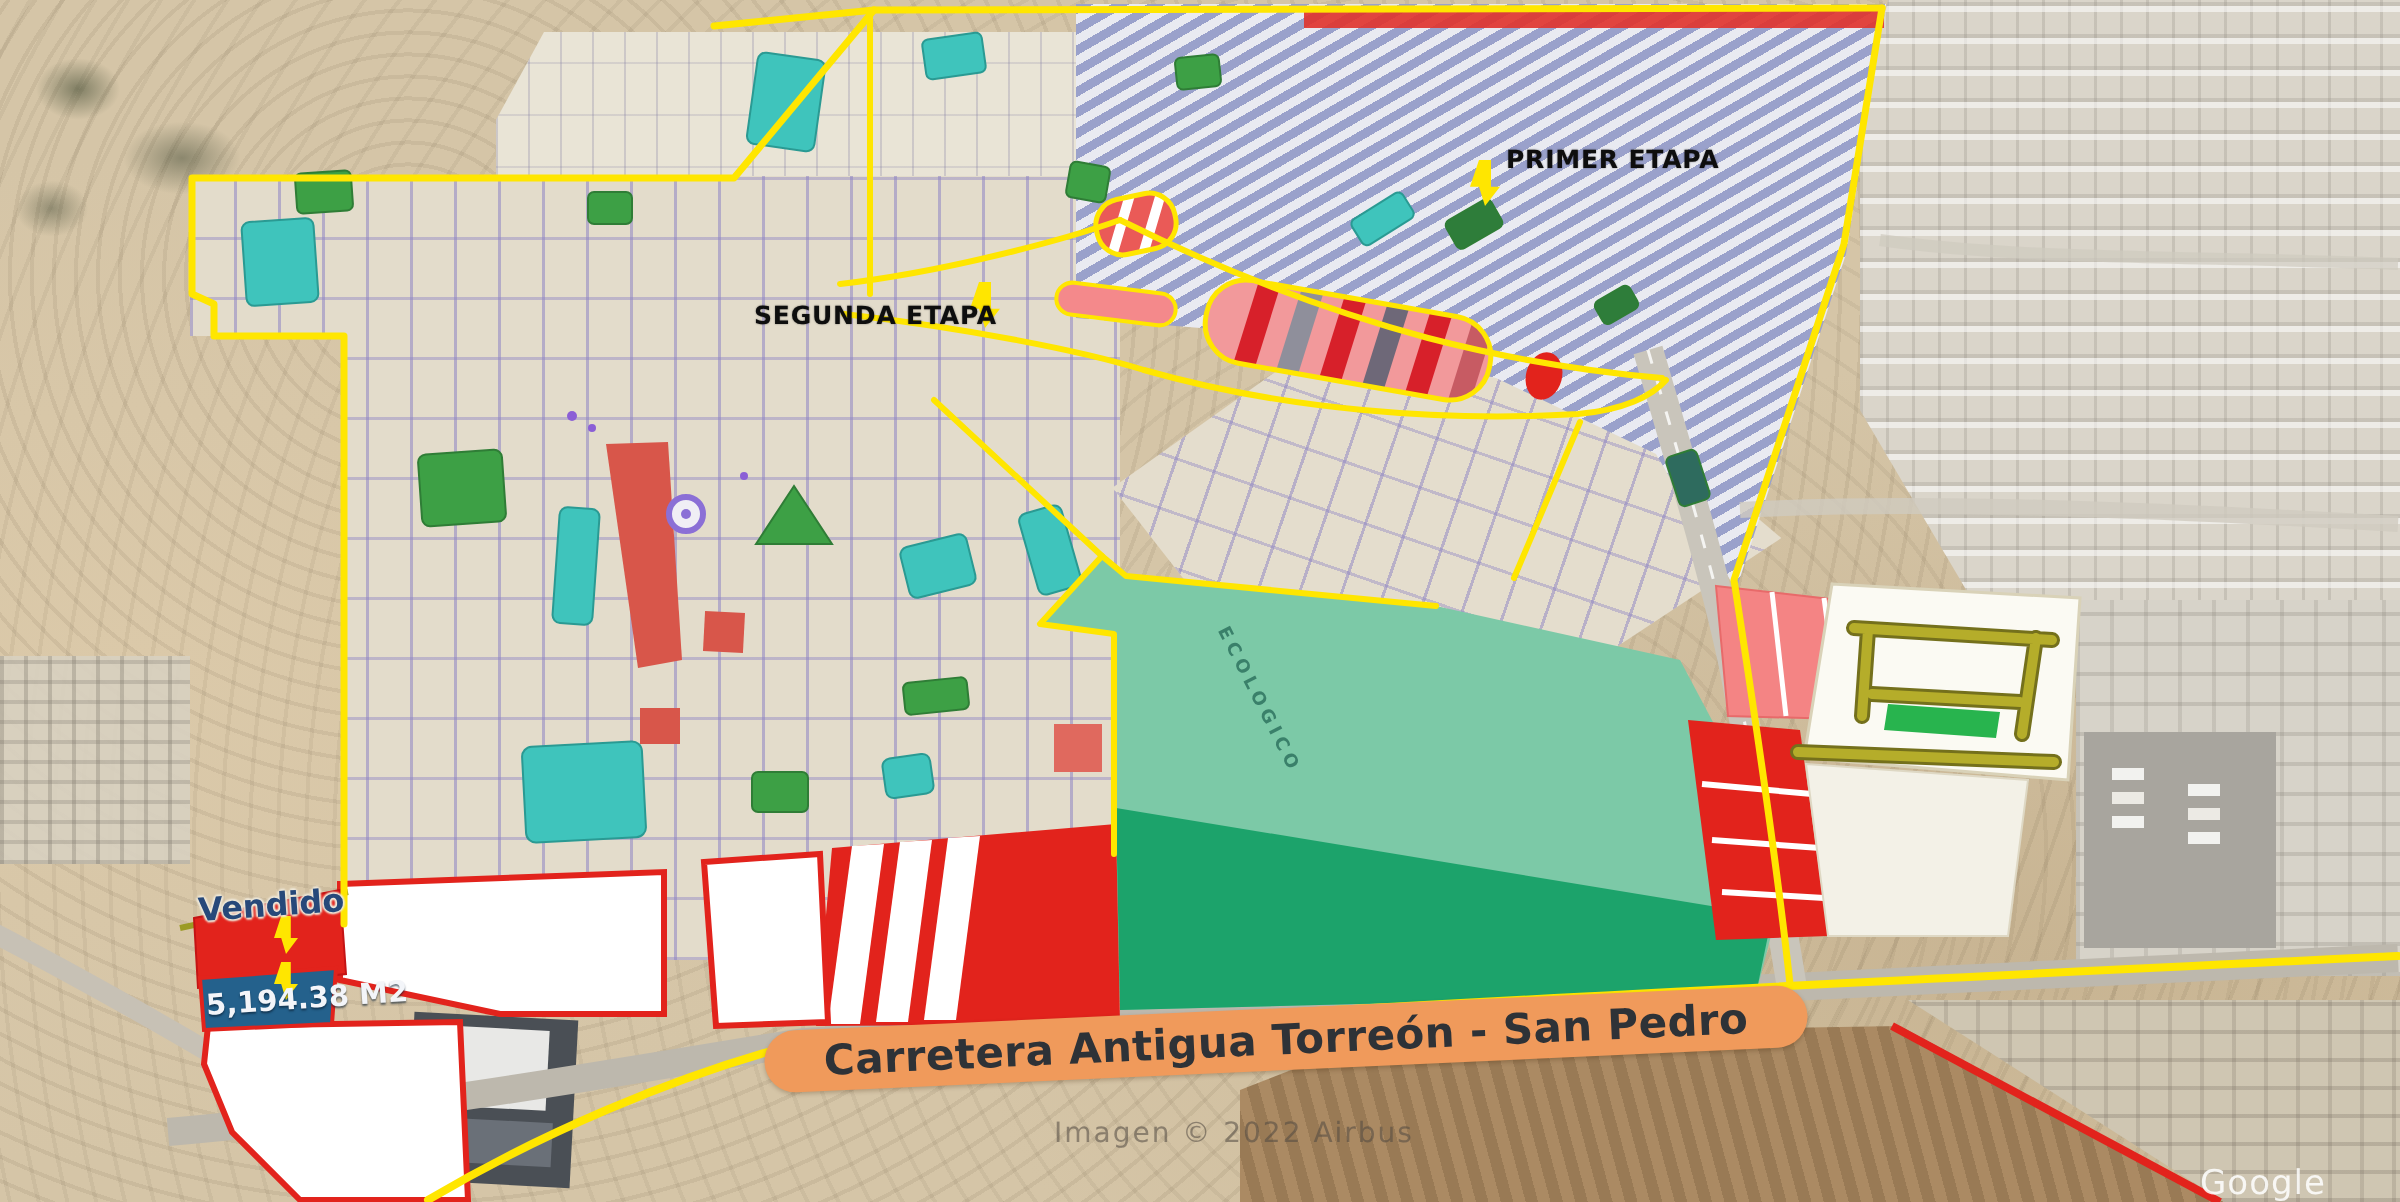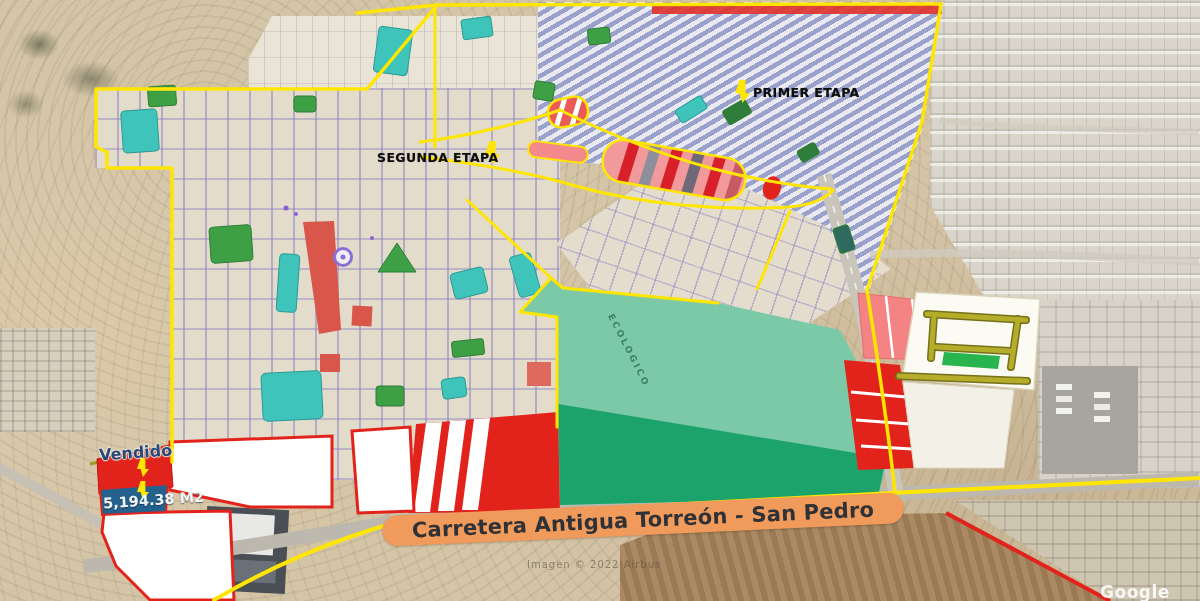--- a/index.html
+++ b/index.html
@@ -102,22 +102,22 @@
   .area-m2{left:103px;top:492px;font-size:14.5px;font-weight:700;color:#f3f5f9;transform:rotate(-4deg);
     text-shadow:0 1px 1px rgba(10,30,50,.6);}
   .banner{
     left:382px;top:504px;width:522px;height:31px;background:#f09a5b;border-radius:17px;
     transform:rotate(-2.6deg);display:flex;align-items:center;justify-content:center;
     font-size:21px;font-weight:700;color:#2e3237;letter-spacing:.2px;
     box-shadow:0 1px 2px rgba(60,30,0,.25);
   }
   .eco{left:615px;top:312px;font-size:9px;font-weight:700;letter-spacing:2.5px;color:#2f7460;
     opacity:.85;transform:rotate(63deg);transform-origin:0 0;}
-  .credit{left:527px;top:559px;font-size:10px;letter-spacing:1px;color:rgba(80,72,66,.55);}
-  .google{left:1100px;top:582px;font-size:17px;font-weight:700;color:rgba(255,255,255,.85);letter-spacing:.5px;}
+  .credit{left:527px;top:559px;font-size:14px;letter-spacing:1px;color:rgba(80,72,66,.55);}
+  .google{left:1100px;top:582px;font-size:17px;font-weight:400;color:rgba(255,255,255,.85);letter-spacing:.5px;}
   
   .arr{position:absolute;width:15px;height:23px;background:#ffe600;
     clip-path:polygon(50% 100%,100% 58%,70% 58%,70% 0,30% 0,0 58%,30% 58%);
     filter:drop-shadow(0 1px 1px rgba(90,80,0,.5));}
   .arr.small{width:12px;height:19px;}
 </style>
 </head>
 <body>
 
 <div class="stage">
@@ -270,21 +270,21 @@
     </g>
 
     <path d="M 946,513 L 1110,601" stroke="#e2231c" stroke-width="4" fill="none"></path>
   </svg>
 
   <div class="arr" style="left:735px;top:80px;"></div>
   <div class="arr" style="left:485px;top:141px;"></div>
   <div class="arr small" style="left:137px;top:458px;"></div>
   <div class="arr small" style="left:137px;top:481px;"></div>
 
-  <div class="lbl etapa" style="left:753px;top:85px;">PRIMER ETAPA</div>
+  <div class="lbl etapa" style="left:753px;top:72px;">PRIMER ETAPA</div>
   <div class="lbl etapa" style="left:377px;top:150px;text-align:center;">SEGUNDA ETAPA</div>
   <div class="lbl vendido">Vendido</div>
   <div class="lbl area-m2">5,194.38 M2</div>
   <div class="lbl eco">ECOLOGICO</div>
   <div class="lbl banner">Carretera Antigua Torreón - San Pedro</div>
   <div class="lbl credit">Imagen © 2022 Airbus</div>
   <div class="lbl google">Google</div>
 </div>
 
 </body></html>

